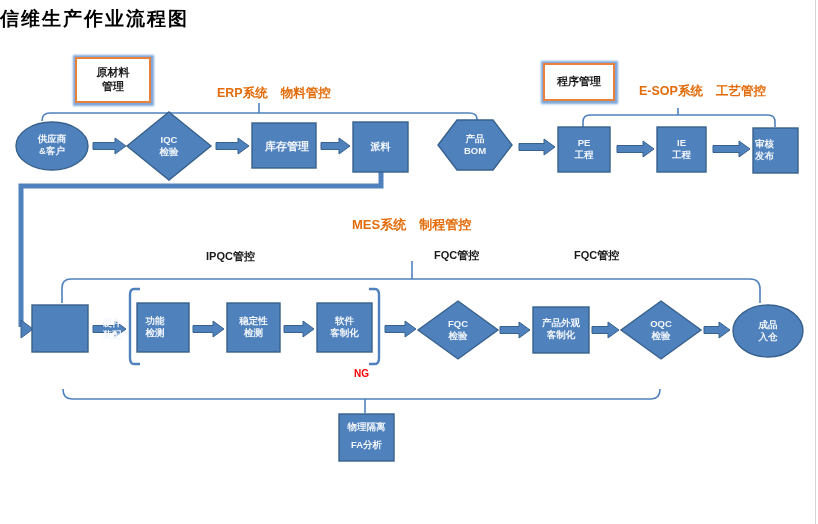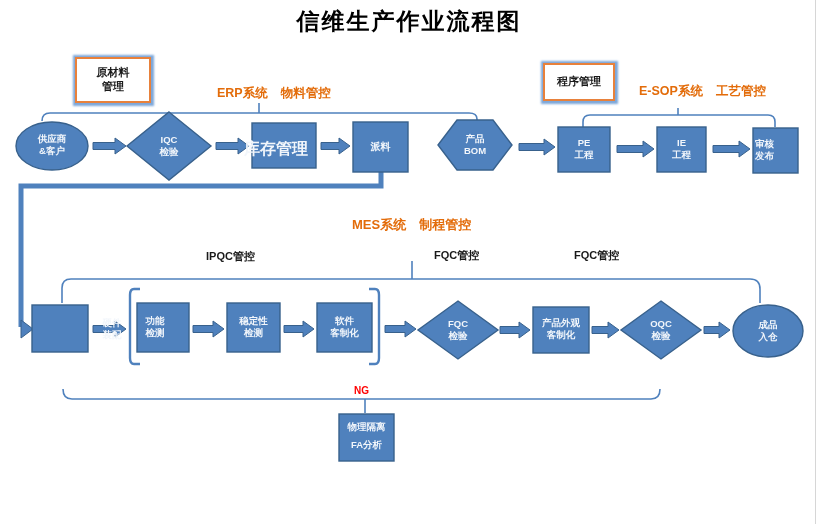--- a/index.html
+++ b/index.html
@@ -2,23 +2,23 @@
 <html><head>
 <meta charset="utf-8">
 <style>
   html,body{margin:0;padding:0;background:#fff;}
   .canvas{
     position:relative;width:818px;height:524px;background:#ffffff;overflow:hidden;
     font-family:"Liberation Sans","DejaVu Sans",sans-serif;
   }
   .edge-right{position:absolute;right:2px;top:0;width:1px;height:100%;background:#d6d6d6;}
   .title{
-    position:absolute;left:0;top:6px;width:100%;text-align:center;
+    position:absolute;left:0;top:6px;width:100%;
     font-family:"Liberation Serif","DejaVu Serif",serif;
-    font-size:23px;font-weight:bold;color:#000;letter-spacing:2px;
+    font-size:19px;font-weight:bold;color:#000;letter-spacing:2px;
   }
   svg.layer{position:absolute;left:0;top:0;}
   .obox{
     position:absolute;background:#fff;border:2px solid #E8813B;
     box-shadow:0 0 2px 2.5px #7da7d9;
     display:flex;align-items:center;justify-content:center;text-align:center;
     font-weight:bold;color:#1a1a1a;font-size:11px;line-height:1.25;
   }
   .olabel{
     position:absolute;color:#E36C0A;font-weight:bold;font-size:12.5px;
@@ -127,31 +127,31 @@
   </div>
   <div class="olabel" style="left:352px;top:216px;font-size:13px;">
     <span>MES系统</span>
     <span>制程管控</span>
   </div>
 
   <div class="ctrl" style="left:206px;top:249px;">IPQC管控</div>
   <div class="ctrl" style="left:434px;top:248px;">FQC管控</div>
   <div class="ctrl" style="left:574px;top:248px;">FQC管控</div>
 
-  <div class="ng-label" style="left:354px;top:385px;text-align:right;">NG</div>
+  <div class="ng-label" style="left:354px;top:368px;text-align:right;">NG</div>
 
   <div class="node-text" style="left:17px;top:133px;width:70px;">
     <span>供应商</span>
     <span>&amp;客户</span>
   </div>
   <div class="node-text" style="left:139px;top:134px;width:60px;">
     <span>IQC</span>
     <span>检验</span>
   </div>
-  <div class="node-text" style="left:244px;top:139px;width:64px;font-size:16px;">库存管理</div>
+  <div class="node-text" style="left:255px;top:139px;width:64px;font-size:11px;">库存管理</div>
   <div class="node-text" style="left:353px;top:140px;width:55px;font-size:10px;">派料</div>
   <div class="node-text" style="left:440px;top:133px;width:70px;">
     <span>产品</span>
     <span>BOM</span>
   </div>
   <div class="node-text" style="left:558px;top:137px;width:52px;">
     <span>PE</span>
     <span>工程</span>
   </div>
   <div class="node-text" style="left:657px;top:137px;width:49px;">

